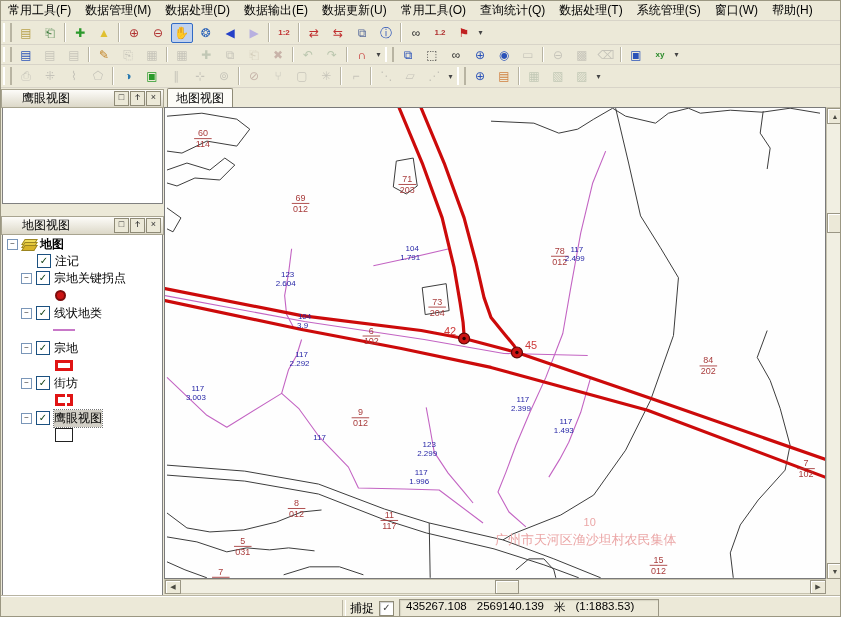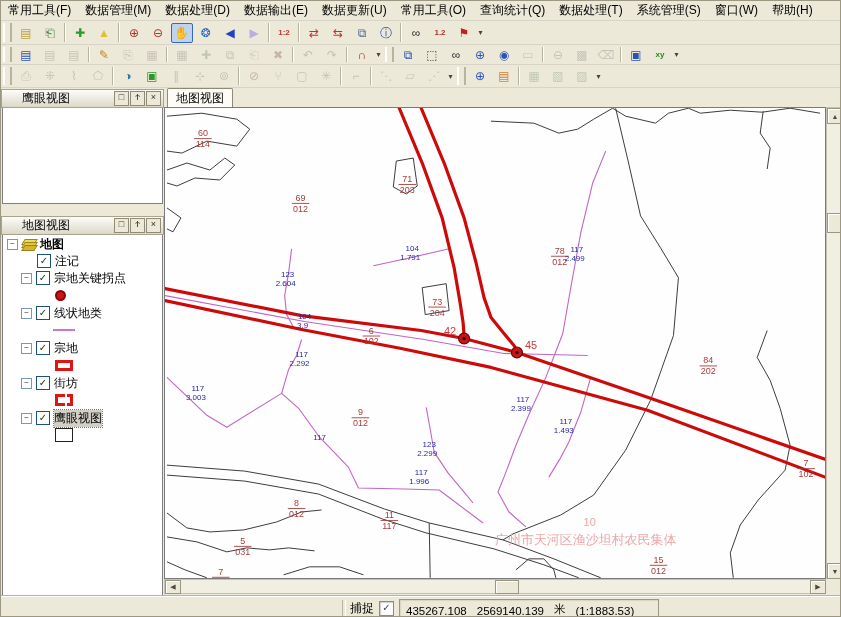--- a/index.html
+++ b/index.html
@@ -65,21 +65,21 @@
   .blue-code,.blue-val{fill:#2626a6;font-size:8px;text-anchor:middle;}
   .pt-label{fill:#cc3a3a;font-size:11px;}
   .pink-label{fill:#eba6a6;}
   .road{fill:none;stroke:#cc0a0a;stroke-width:3.2;stroke-linejoin:round;stroke-linecap:round;}
   .purple{fill:none;stroke:#c364c3;stroke-width:1.1;stroke-linejoin:round;}
   .bline{fill:none;stroke:#3c3c3c;stroke-width:1;stroke-linejoin:round;}
   
   #statusbar{position:absolute;left:0;top:595px;width:841px;height:22px;background:#ece9d8;border-top:1px solid #fff;box-shadow:0 -1px 0 #b8b4a2;font-size:12px;display:flex;align-items:center;}
   #snap-label{position:absolute;left:349px;color:#000;}
   #snap-check{position:absolute;left:378px;top:4px;width:13px;height:13px;background:#fff;border:1px solid #8f8b77;box-shadow:inset 1px 1px 1px #ccc;font-size:10px;line-height:12px;text-align:center;color:#444;}
-  #coords-box{position:absolute;left:398px;top:2px;width:252px;height:17px;border:1px solid #9a9684;box-shadow:inset 1px 1px 1px #d8d4c4;display:flex;align-items:flex-end;padding-left:6px;gap:10px;font-size:11.5px;color:#000;}
+  #coords-box{position:absolute;left:398px;top:2px;width:252px;height:17px;border:1px solid #9a9684;box-shadow:inset 1px 1px 1px #d8d4c4;display:flex;align-items:flex-start;padding-left:6px;gap:10px;font-size:11.5px;color:#000;}
   .groove{position:absolute;top:3px;height:16px;width:2px;border-left:1px solid #b8b4a2;border-right:1px solid #fff;}
 </style>
 </head>
 <body>
 
 <div id="app">
 
   <div id="menubar">
     <span class="menu-item">常用工具(F)</span>
     <span class="menu-item">数据管理(M)</span>

